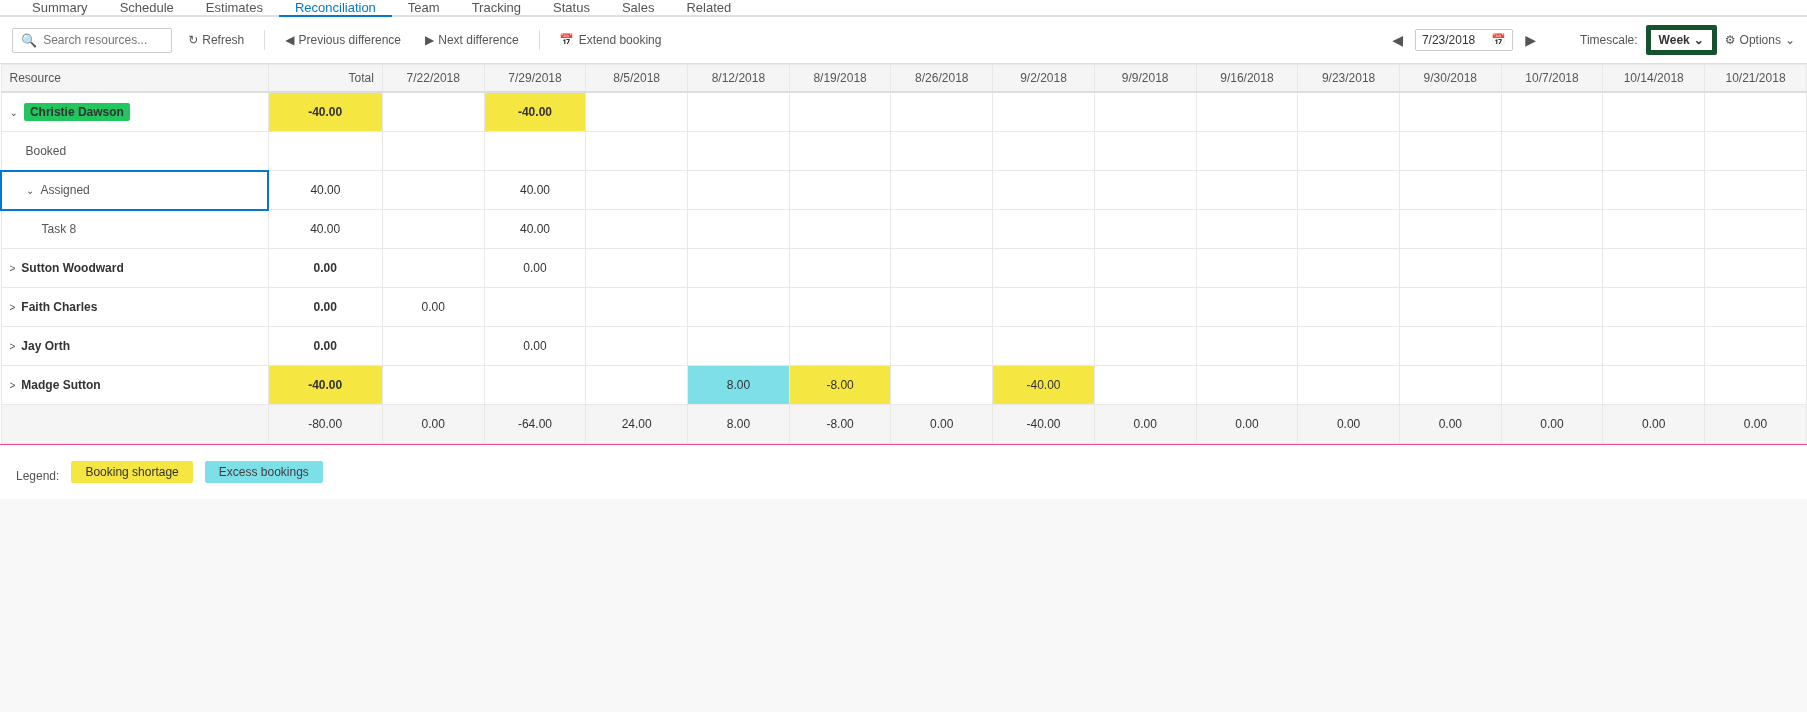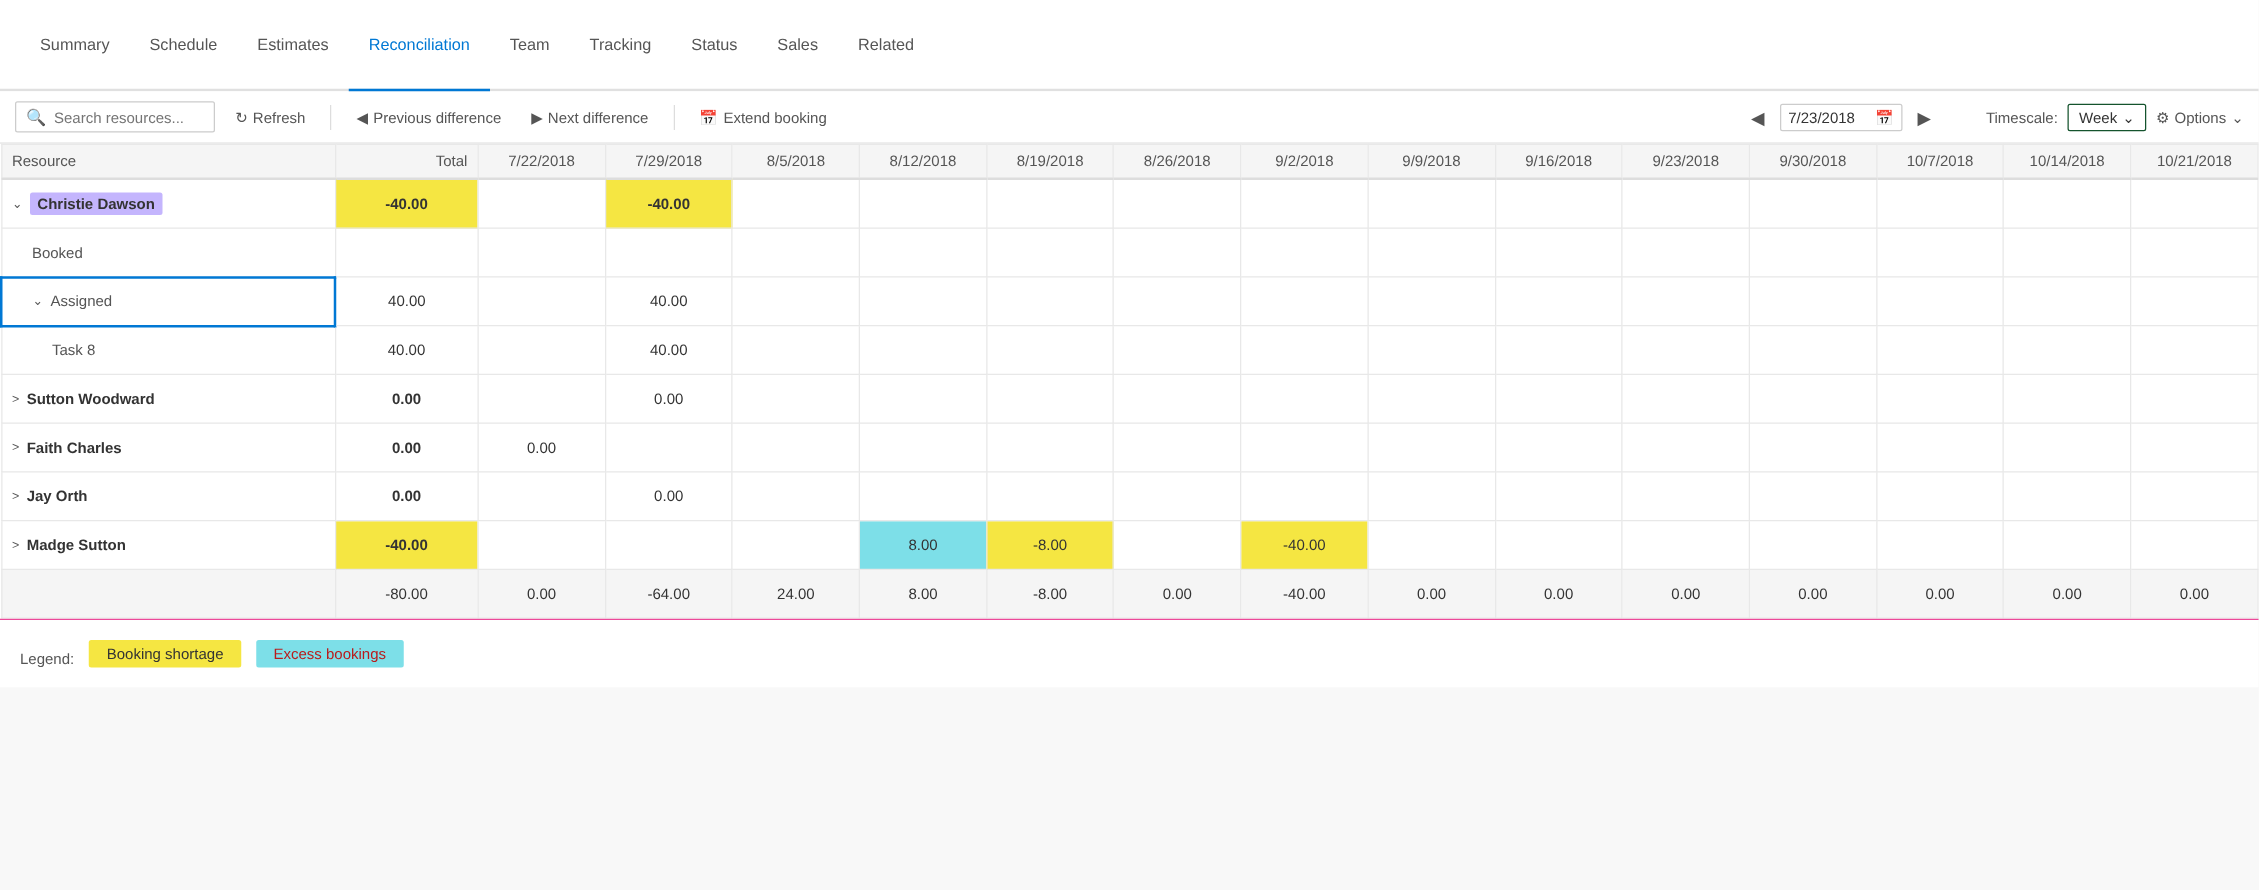--- a/index.html
+++ b/index.html
@@ -1,31 +1,31 @@
 <!DOCTYPE html>
 <html><head>
   <meta charset="utf-8">
   <style>
     * { box-sizing: border-box; margin: 0; padding: 0; }
     body { font-family: 'Segoe UI', Arial, sans-serif; font-size: 13px; background: #f8f8f8; color: #333; }
-    .nav-tab { padding: 28px 16px; cursor: pointer; color: #555; font-size: 13px; border-bottom: 2px solid transparent; margin-bottom: -2px; }
+    .nav-tab { padding: 0 16px; cursor: pointer; color: #555; font-size: 13px; border-bottom: 2px solid transparent; margin-bottom: -2px; }
     .nav-tab.active { color: #0078d4; border-bottom: 2px solid #0078d4; font-weight: 500; }
 
     
     .toolbar { display: flex; align-items: center; padding: 8px 12px; background: #fff; border-bottom: 1px solid #ddd; gap: 8px; }
     .search-box { display: flex; align-items: center; border: 1px solid #ccc; border-radius: 2px; padding: 4px 8px; background: #fff; min-width: 160px; gap: 6px; }
     .search-box input { border: none; outline: none; font-size: 12px; color: #555; width: 120px; background: transparent; }
     .toolbar-btn { display: flex; align-items: center; gap: 4px; padding: 4px 8px; background: transparent; border: none; cursor: pointer; color: #555; font-size: 12px; }
     .toolbar-sep { width: 1px; height: 20px; background: #ddd; margin: 0 4px; }
     .toolbar-right { margin-left: auto; display: flex; align-items: center; gap: 8px; }
     .date-input-wrap { display: flex; align-items: center; border: 1px solid #ccc; border-radius: 2px; padding: 3px 6px; background: #fff; gap: 16px; }
     .date-input-wrap span { font-size: 12px; color: #333; }
     .nav-arrow { background: none; border: none; cursor: pointer; color: #555; font-size: 14px; padding: 2px 4px; }
     .timescale-label { font-size: 12px; color: #555; margin-left: 32px; }
-    .timescale-select { display: flex; align-items: center; gap: 4px; border: 1px solid #14532d; border-radius: 2px; padding: 3px 8px; background: #fff; cursor: pointer; font-size: 12px; }
+    .timescale-select { display: flex; align-items: center; gap: 4px; border: 5px solid #14532d; border-radius: 2px; padding: 3px 8px; background: #fff; cursor: pointer; font-size: 12px; font-weight: bold; }
     .options-btn { display: flex; align-items: center; gap: 4px; cursor: pointer; font-size: 12px; color: #555; }
 
     
     .grid-wrapper { overflow: auto; background: #fff; }
     .grid-table { border-collapse: collapse; width: 100%; min-width: 1500px; }
     .grid-table th, .grid-table td { border: 1px solid #e8e8e8; padding: 0; }
     .grid-table thead th { background: #f5f5f5; font-weight: 500; font-size: 12px; color: #555; padding: 6px 8px; white-space: nowrap; border-bottom: 2px solid #ddd; }
     .grid-table td { height: 38px; font-size: 12px; }
 
     
@@ -50,21 +50,21 @@
     .bg-cyan { background: #7ddfe8; }
 
     
     .total-row td { background: #f5f5f5; font-size: 12px; text-align: center; }
 
     
     .legend { display: flex; align-items: flex-end; gap: 12px; padding: 16px; background: #fff; border-top: 1px solid #ec4899; }
     .legend-label { font-size: 12px; color: #555; }
     .legend-item { padding: 4px 14px; border-radius: 2px; font-size: 12px; }
     .legend-shortage { background: #f5e642; color: #333; }
-    .legend-excess { background: #7ddfe8; color: #b91c1c; }
+    .legend-excess { background: #7ddfe8; color: #404040; }
   </style>
 </head>
 <body>
 
 <div style="background:#fff; border-bottom:2px solid #e0e0e0;">
   <div style="display:flex; padding: 0 16px;">
     <div class="nav-tab">Summary</div>
     <div class="nav-tab">Schedule</div>
     <div class="nav-tab">Estimates</div>
     <div class="nav-tab active">Reconciliation</div>
@@ -149,21 +149,21 @@
         <th class="col-date">10/14/2018</th>
         <th class="col-date">10/21/2018</th>
       </tr>
     </thead>
     <tbody>
 
       <tr>
         <td class="col-resource">
           <div class="resource-cell">
             <span class="chevron">⌄</span>
-            <span style="background:#c4b5fd; padding:2px 6px; font-weight:600; font-size:12px; border-radius:2px;">Christie Dawson</span>
+            <span style="background:#22c55e; padding:2px 6px; font-weight:600; font-size:12px; border-radius:2px;">Christie Dawson</span>
           </div>
         </td>
         <td class="col-total value-cell bg-yellow">
           <div class="value-inner bold">-40.00</div>
         </td>
         <td class="value-cell">
             <div class="value-inner"></div>
           </td>
         <td class="value-cell bg-yellow">
             <div class="value-inner bold">-40.00</div>

